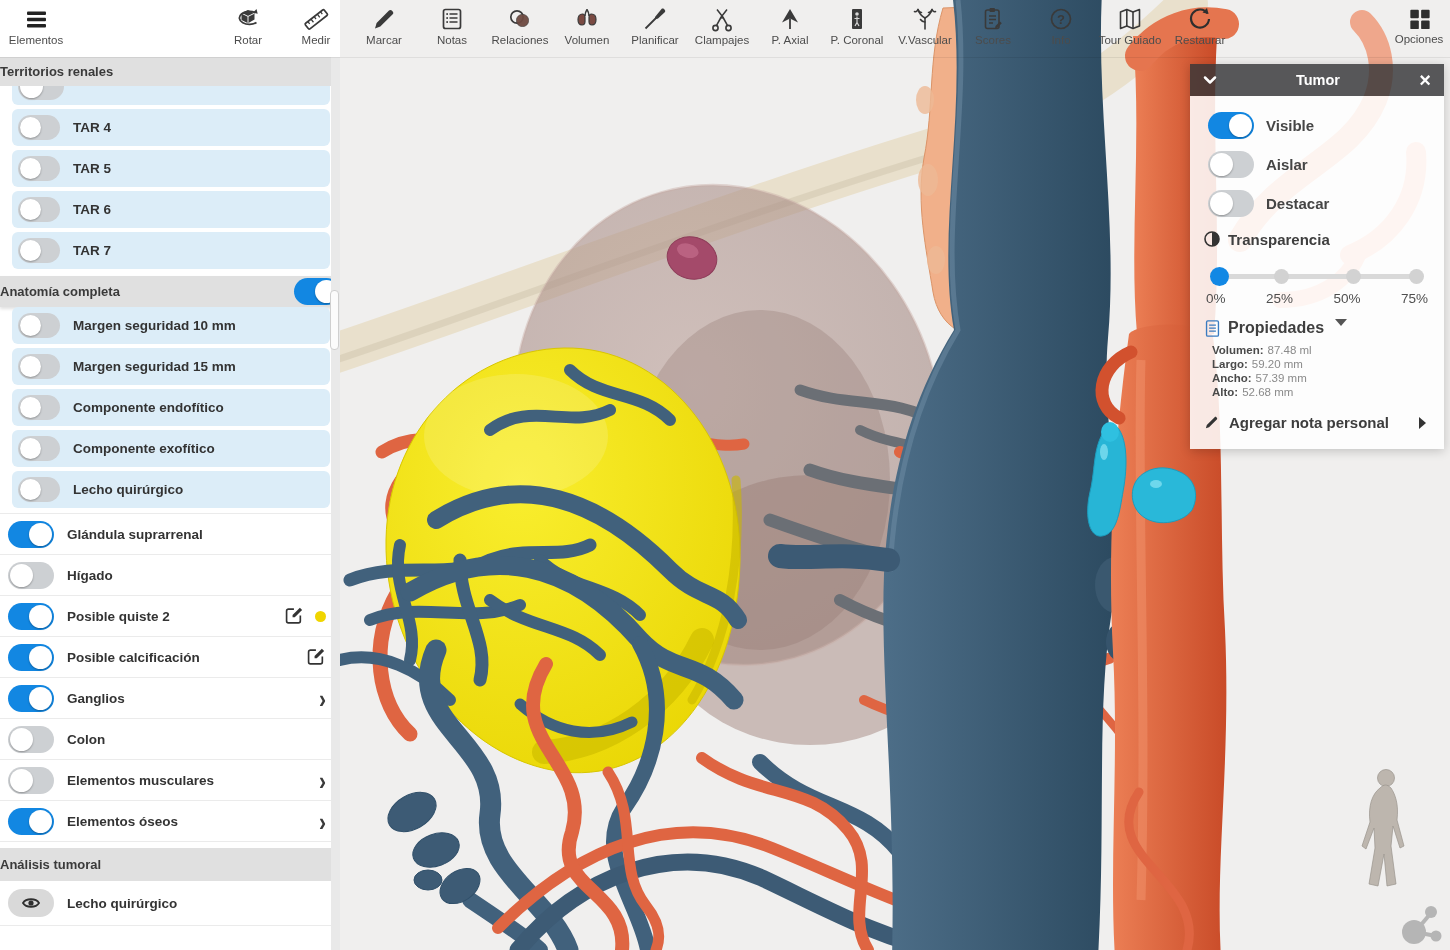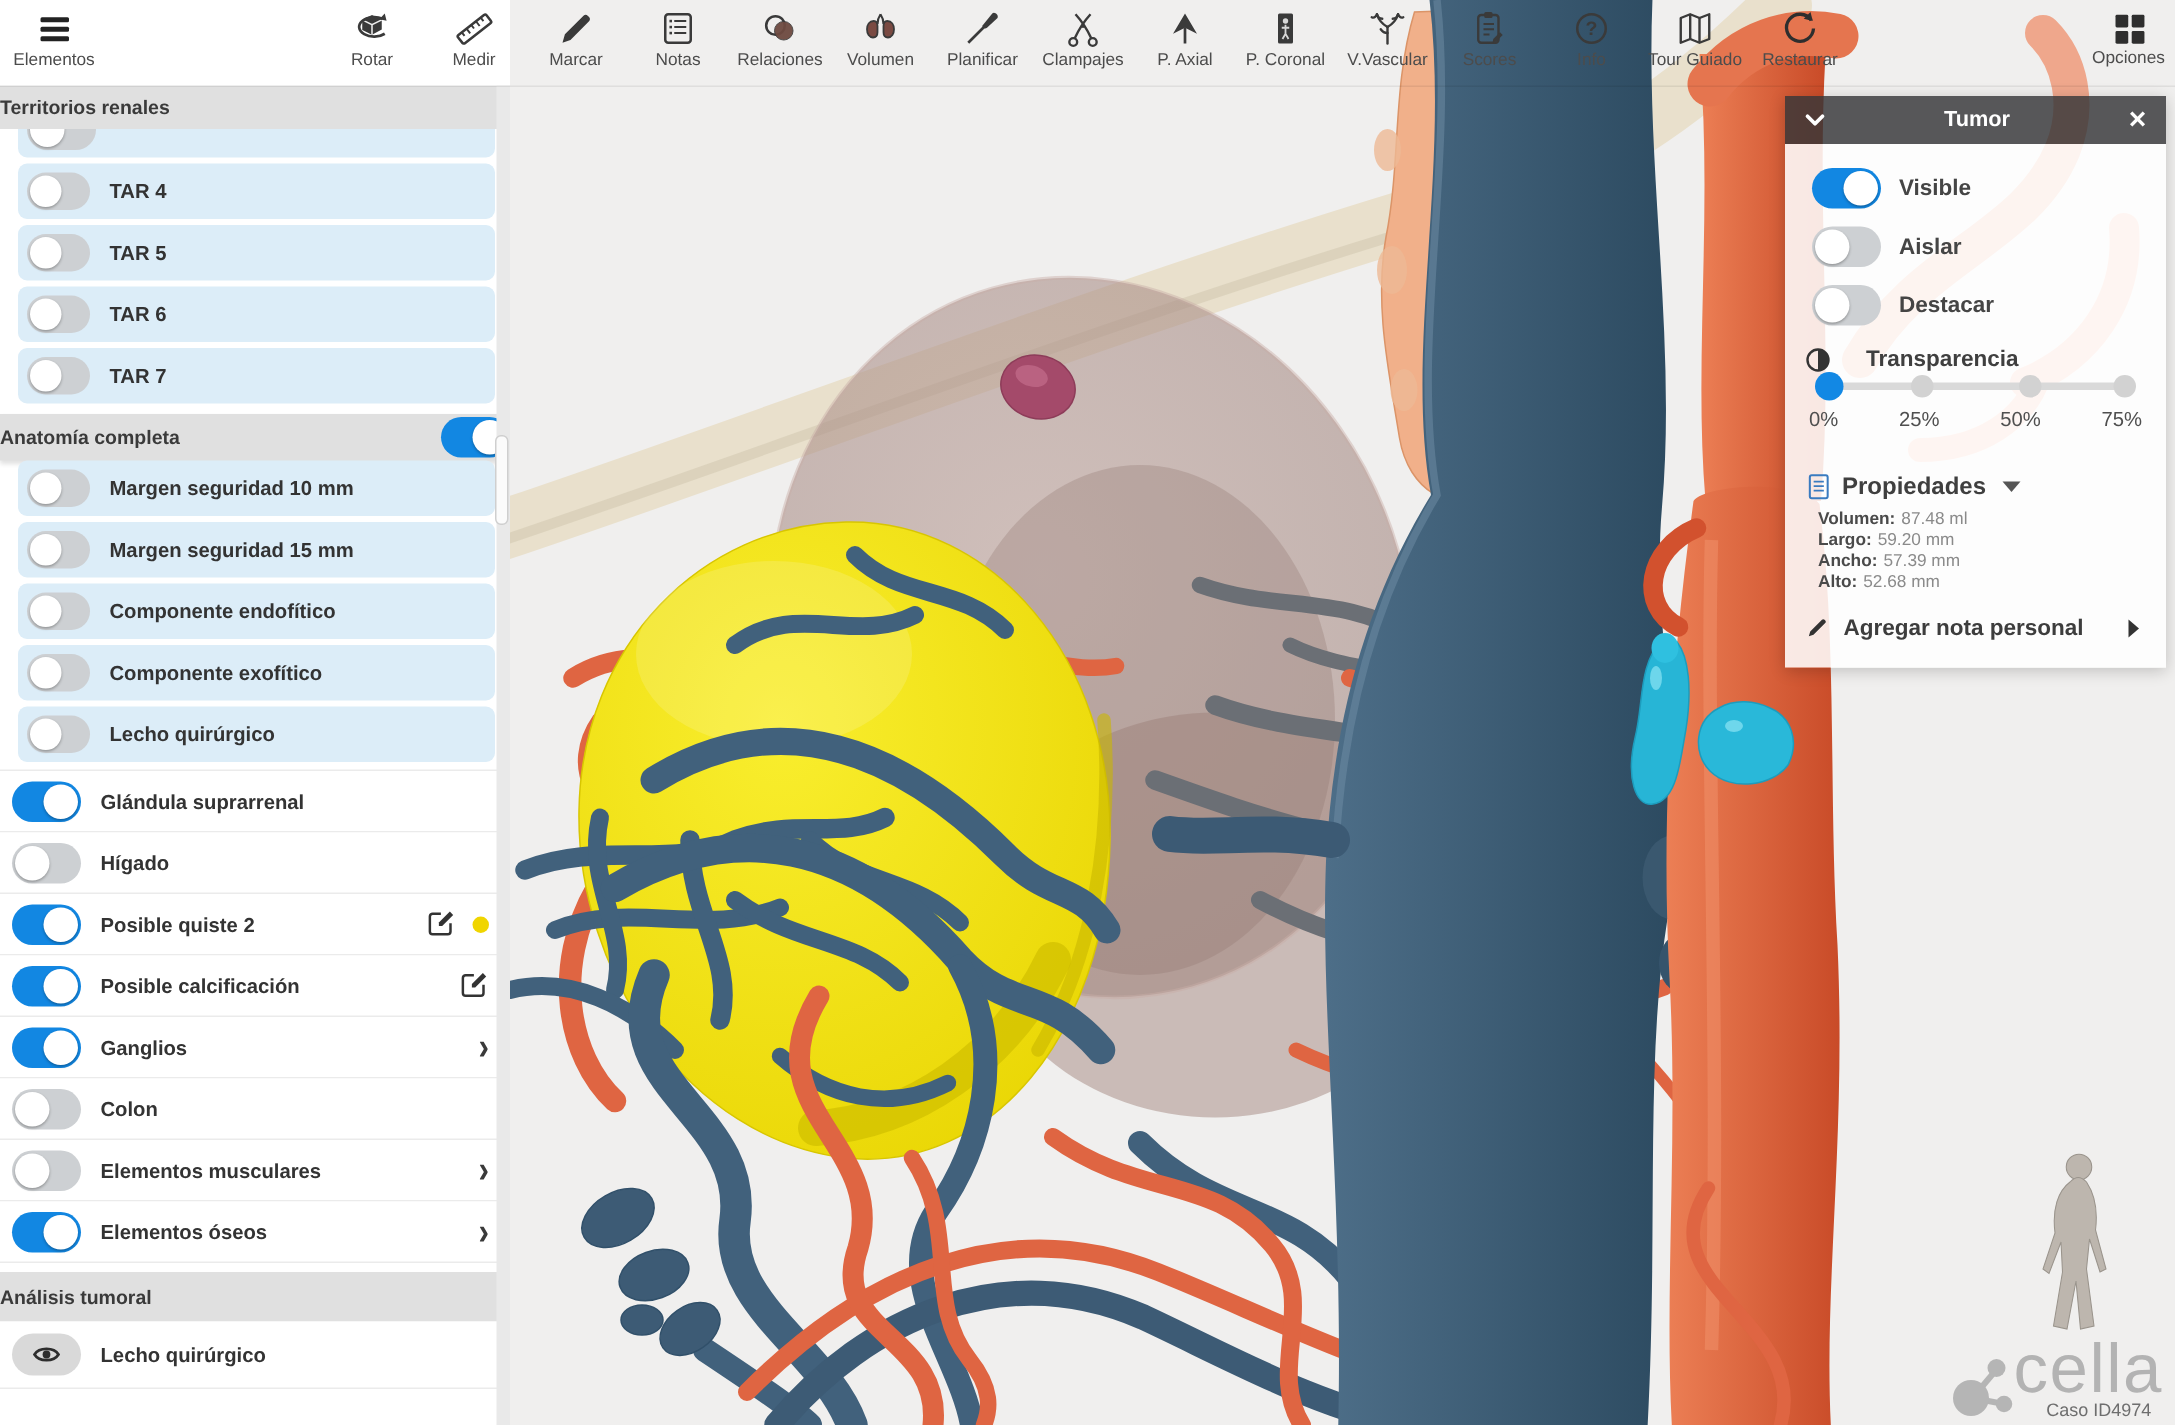--- a/index.html
+++ b/index.html
@@ -57,28 +57,28 @@
   
   .tumor-panel{position:absolute;left:1190px;top:64px;width:254px;z-index:30;
                box-shadow:0 2px 10px rgba(0,0,0,.2)}
   .tp-header{height:32px;background:rgba(52,54,56,.82);display:flex;align-items:center;color:#fff}
   .tp-chevron{width:40px;display:flex;justify-content:center}
   .tp-title{flex:1;text-align:center;font-weight:bold;font-size:14.5px}
   .tp-close{width:38px;text-align:center;font-size:20px;font-weight:bold;line-height:1}
   .tp-body{background:rgba(255,255,255,.87);padding:12px 14px 18px}
   .tp-toggle-row{display:flex;align-items:center;gap:12px;margin:4px 0 12px 4px}
   .tp-toggle-row .label{font-size:15px;font-weight:bold;color:#454545}
-  .tr-title{display:flex;align-items:center;gap:24px;font-weight:bold;font-size:15px;color:#3f3f3f;margin:14px 0 0}
+  .tr-title{display:flex;gap:8px;font-weight:bold;font-size:15px;color:#3f3f3f;margin:14px 0 19px}
   .slider{position:relative;height:18px;margin:0 6px}
   .track{position:absolute;left:2px;right:2px;top:7px;height:5px;background:#d9d9d9;border-radius:3px}
   .stop{position:absolute;top:2px;width:15px;height:15px;border-radius:50%;background:#d2d2d2}
   .stop.s1{left:calc(33.33% - 7px)}.stop.s2{left:calc(66.66% - 7px)}.stop.s3{right:0}
   .stop.sel{width:19px;height:19px;top:0;left:0;background:#1288e4}
   .slider-labels{display:flex;justify-content:space-between;font-size:13.5px;color:#4f4f4f;margin:6px 2px 0}
-  .props-title{display:flex;align-items:center;gap:7px;font-weight:bold;font-size:16px;color:#3f3f3f;margin:28px 0 6px}
+  .props-title{display:flex;align-items:flex-start;gap:7px;font-weight:bold;font-size:16px;color:#3f3f3f;margin:13px 0 6px}
   .caret-down{width:0;height:0;border-left:6px solid transparent;border-right:6px solid transparent;
               border-top:7px solid #555;margin-left:4px}
   .prop-row{font-size:11.5px;color:#8a8a8a;margin:2px 0 0 8px}
   .prop-row b{color:#4a4a4a;margin-right:4px}
   .note-row{display:flex;align-items:center;gap:10px;font-weight:bold;font-size:15px;color:#3d3d3d;margin-top:16px}
   .caret-right{width:0;height:0;border-top:6px solid transparent;border-bottom:6px solid transparent;
                border-left:7px solid #333;margin-left:auto;margin-right:4px}
 </style>
 </head>
 <body>
@@ -238,24 +238,20 @@
 </div>
 
 <div class="watermark">
   <svg width="42" height="50" viewBox="0 0 42 50">
     <line x1="15" y1="32" x2="31" y2="13" stroke="#b5b5b5" stroke-width="4"></line>
     <line x1="15" y1="32" x2="36" y2="36" stroke="#b5b5b5" stroke-width="4"></line>
     <circle cx="14" cy="32" r="12" fill="#b5b5b5"></circle>
     <circle cx="31" cy="12" r="6" fill="#b5b5b5"></circle>
     <circle cx="36" cy="36" r="5.5" fill="#b5b5b5"></circle>
   </svg>
-  <div class="wm-col">
-    <div class="cella-text">cella</div>
-    <div class="caso">Caso ID4974</div>
-  </div>
 </div>
 
 <div class="toolbar">
 
   <div class="tool" style="left:4px;width:64px">
     <svg width="28" height="28" viewBox="0 0 28 28">
       <g fill="#222">
           <rect x="5" y="6.5" width="19" height="3.4" rx="1"></rect>
           <rect x="5" y="12.8" width="19" height="3.4" rx="1"></rect>
           <rect x="5" y="19.1" width="19" height="3.4" rx="1"></rect>

